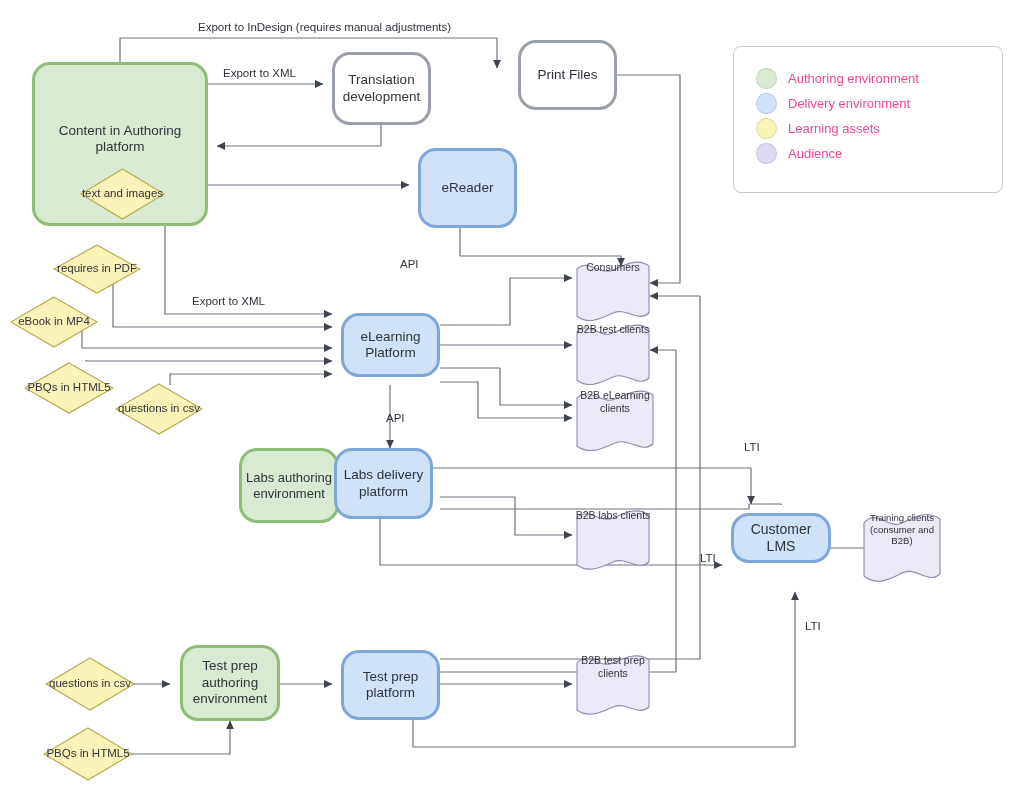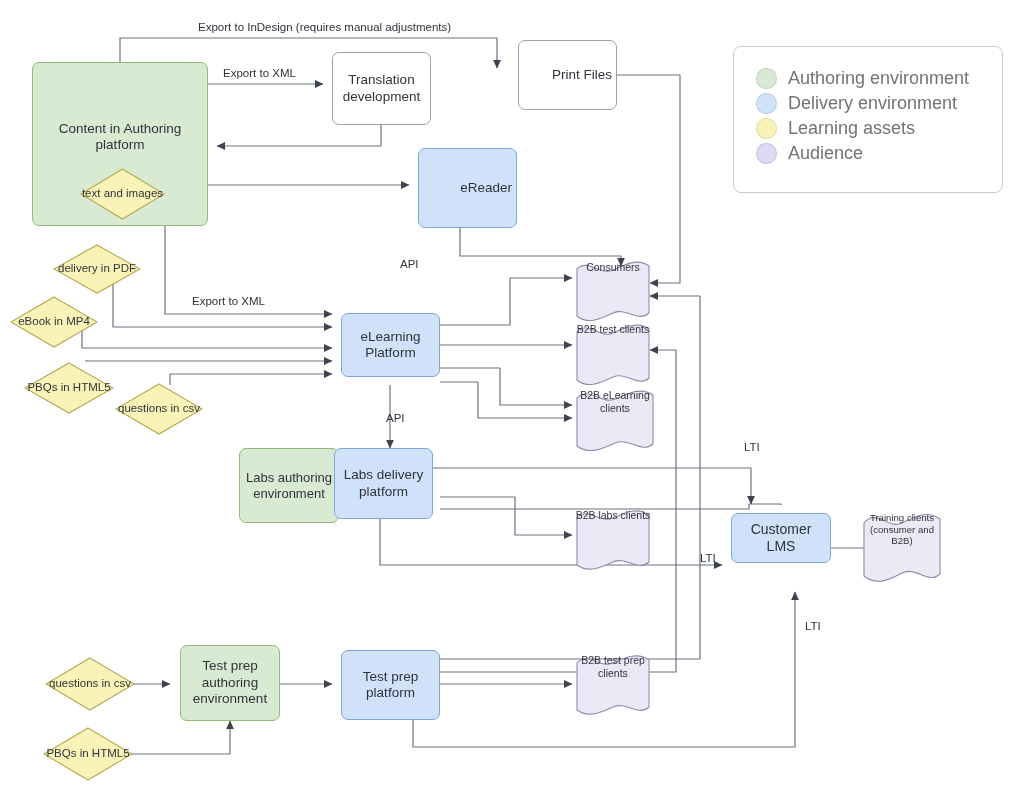--- a/index.html
+++ b/index.html
@@ -20,25 +20,25 @@
     left:0; top:0;
     width:1024px;
     height:795px;
     pointer-events:none;
   }
   .node{
     position:absolute;
     box-sizing:border-box;
     display:flex;
     align-items:center;
-    justify-content:flex-end;
+    justify-content:center;
     text-align:center;
     line-height:1.22;
-    border-radius:7px;
-    border:1px solid #f97316;
+    border-radius:18px;
+    border:3px solid #f97316;
     background:#ffffff;
     padding:2px 4px;
   }
   .node span{display:block;}
   .green{background:#d9ead3;border-color:#8fbc78;}
   .blue{background:#cfe2f9;border-color:#7ea6d9;}
   .plain{background:#ffffff;border-color:#9aa0ab;}
 
   
   .diamond{
@@ -96,21 +96,21 @@
     align-items:center;
     height:23px;
     margin-bottom:2px;
   }
   .swatch{
     width:19px;height:19px;border-radius:50%;
     margin-right:11px;
     border:1px solid rgba(0,0,0,0.10);
     flex:0 0 auto;
   }
-  .legend-text{font-size:18px;color:#737373;text-align:center;}
+  .legend-text{font-size:13px;color:#ec4899;text-align:center;}
 </style>
 </head>
 <body>
 
 <div id="canvas">
 
   <svg id="wires" viewBox="0 0 1024 795">
     <defs>
       <marker id="arw" markerWidth="9" markerHeight="9" refX="8" refY="4.5" orient="auto" markerUnits="userSpaceOnUse">
         <path d="M0,0.6 L8.4,4.5 L0,8.4 z" fill="#3d4450"></path>
@@ -232,21 +232,21 @@
   </div>
 
   <div class="node blue" style="left:731px;top:513px;width:100px;height:50px;font-size:14px;">
     <span>Customer LMS</span>
   </div>
 
   <div class="diamond" style="left:53px;top:244px;width:88px;height:50px;">
     <svg width="88" height="50" viewBox="0 0 88 50">
       <polygon points="44,1 87,25 44,49 1,25" fill="#faf3b8" stroke="#b5a84f" stroke-width="1.1"></polygon>
     </svg>
-    <span class="dlabel">delivery in PDF</span>
+    <span class="dlabel">requires in PDF</span>
   </div>
 
   <div class="diamond" style="left:10px;top:296px;width:88px;height:52px;">
     <svg width="88" height="52" viewBox="0 0 88 52">
       <polygon points="44,1 87,26 44,51 1,26" fill="#faf3b8" stroke="#b5a84f" stroke-width="1.1"></polygon>
     </svg>
     <span class="dlabel">eBook in MP4</span>
   </div>
 
   <div class="diamond" style="left:24px;top:362px;width:90px;height:52px;">

